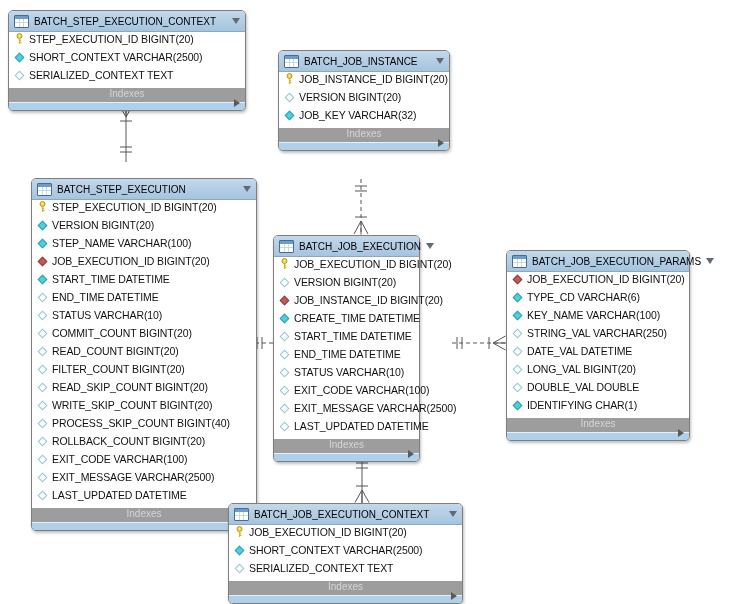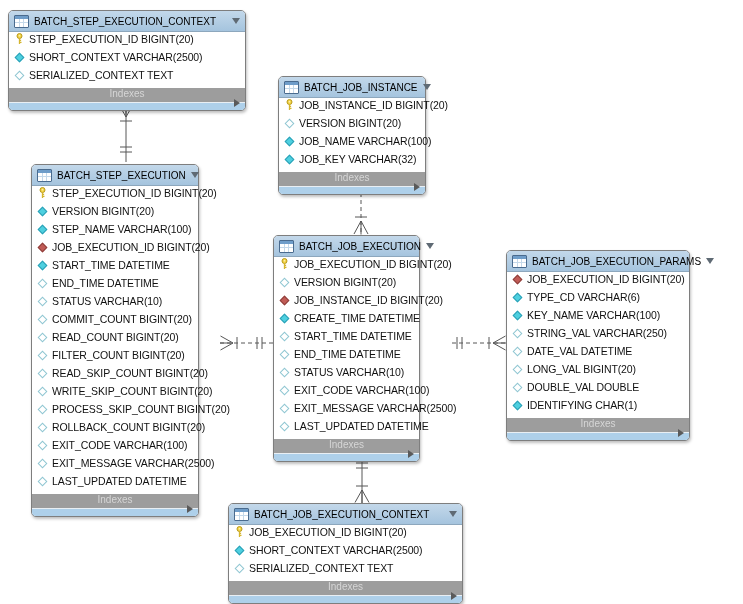--- a/index.html
+++ b/index.html
@@ -113,21 +113,21 @@
           </span>
           <span class="ctext">SERIALIZED_CONTEXT TEXT</span>
         </div>
       </div>
       <div class="tfoot">
         <span class="flabel">Indexes</span>
         <span class="fexpand"></span>
       </div>
       <div class="tstrip"></div>
     </div>
-  <div class="table" style="left:278px;top:76px;  width:148px">
+  <div class="table" style="left:278px;top:50px;  width:172px">
       <div class="thead">
         <span class="ticon"></span>
         <span class="ttitle">BATCH_JOB_INSTANCE</span>
         <span class="tcollapse"></span>
       </div>
       <div class="tbody">
         <div class="trow">
           <span class="icbox">
             <svg width="9" height="12" viewBox="0 0 9 12">
               <circle cx="4.5" cy="3" r="2.5" fill="#f4d545" stroke="#b99a1f"></circle>
@@ -140,36 +140,30 @@
         <div class="trow">
           <span class="icbox">
             <span class="dia open"></span>
           </span>
           <span class="ctext">VERSION BIGINT(20)</span>
         </div>
         <div class="trow">
           <span class="icbox">
             <span class="dia filled"></span>
           </span>
-          <span class="ctext">JOB_NAME VARCHAR(100)</span>
-        </div>
-        <div class="trow">
-          <span class="icbox">
-            <span class="dia filled"></span>
-          </span>
           <span class="ctext">JOB_KEY VARCHAR(32)</span>
         </div>
       </div>
       <div class="tfoot">
         <span class="flabel">Indexes</span>
         <span class="fexpand"></span>
       </div>
       <div class="tstrip"></div>
     </div>
-  <div class="table" style="left:31px; top:164px; width:168px">
+  <div class="table" style="left:31px; top:178px; width:226px">
       <div class="thead">
         <span class="ticon"></span>
         <span class="ttitle">BATCH_STEP_EXECUTION</span>
         <span class="tcollapse"></span>
       </div>
       <div class="tbody">
         <div class="trow">
           <span class="icbox">
             <svg width="9" height="12" viewBox="0 0 9 12">
               <circle cx="4.5" cy="3" r="2.5" fill="#f4d545" stroke="#b99a1f"></circle>
@@ -242,21 +236,21 @@
         <div class="trow">
           <span class="icbox">
             <span class="dia open"></span>
           </span>
           <span class="ctext">WRITE_SKIP_COUNT BIGINT(20)</span>
         </div>
         <div class="trow">
           <span class="icbox">
             <span class="dia open"></span>
           </span>
-          <span class="ctext">PROCESS_SKIP_COUNT BIGINT(20)</span>
+          <span class="ctext">PROCESS_SKIP_COUNT BIGINT(40)</span>
         </div>
         <div class="trow">
           <span class="icbox">
             <span class="dia open"></span>
           </span>
           <span class="ctext">ROLLBACK_COUNT BIGINT(20)</span>
         </div>
         <div class="trow">
           <span class="icbox">
             <span class="dia open"></span>

